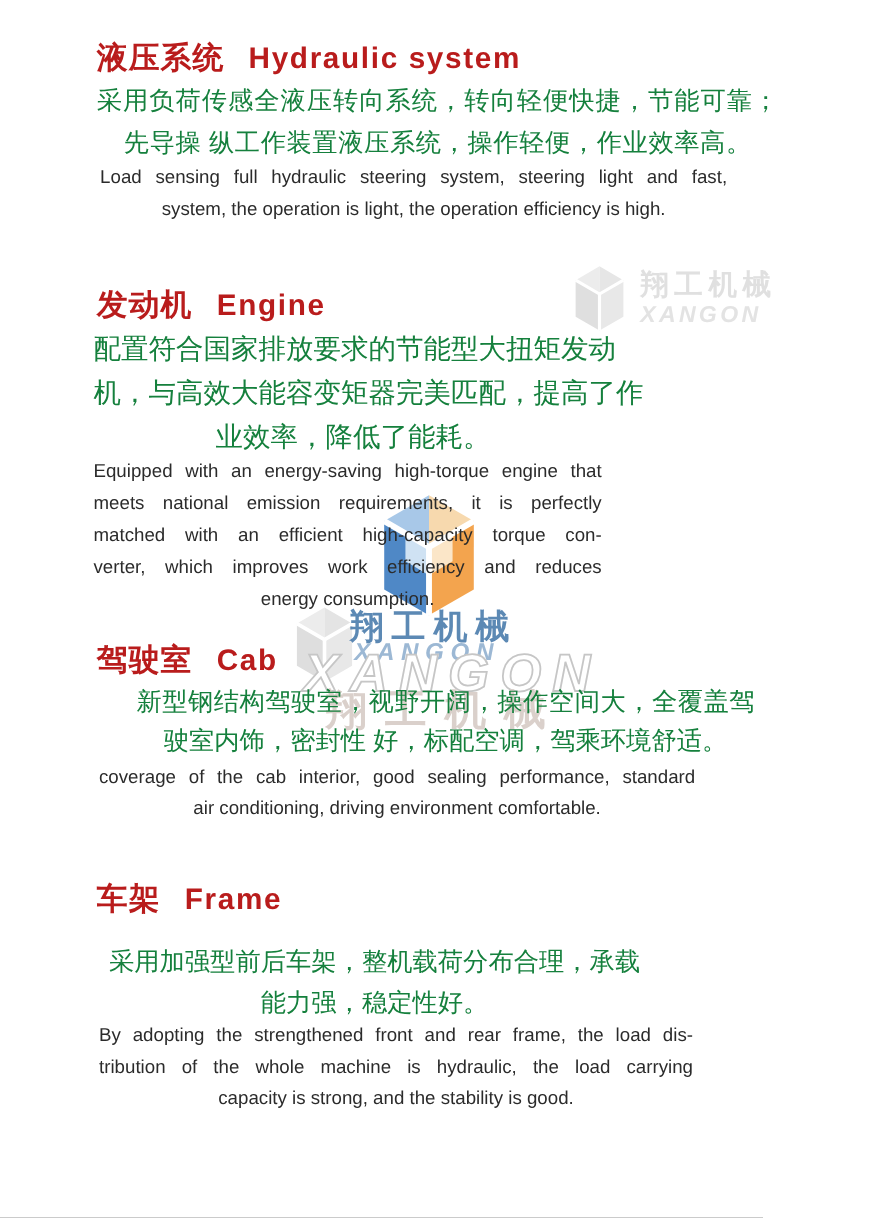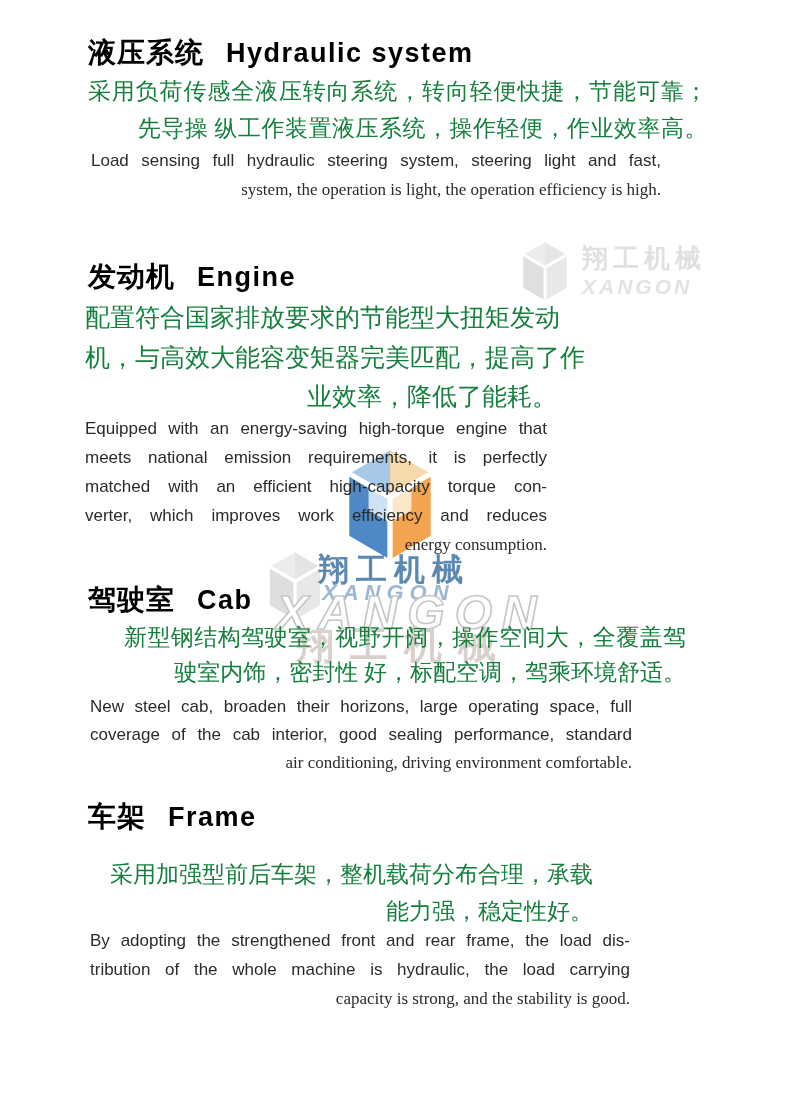--- a/index.html
+++ b/index.html
@@ -3,29 +3,29 @@
 <meta charset="utf-8">
 <style>
   html,body{margin:0;padding:0;background:#888;}
   .page{
     position:relative;width:790px;height:1107px;margin:0 auto;
     background:#ffffff;overflow:hidden;
     font-family:"Liberation Sans","DejaVu Sans",sans-serif;
   }
   .content{position:relative;z-index:2;}
   
-  .sec-heading{position:absolute;white-space:nowrap;color:#000000;}
+  .sec-heading{position:absolute;white-space:nowrap;color:#b91c1c;}
   .sec-heading .cn{font-size:28px;font-weight:bold;letter-spacing:1px;}
   .sec-heading .en{font-size:27px;font-weight:bold;letter-spacing:1.5px;margin-left:22px;}
   
   .cn-para{position:absolute;color:#15803d;}
   .cn-para .ln{white-space:nowrap;}
   .en-para{position:absolute;color:#2b2b2b;font-size:17px;}
   .jl{text-align:justify;text-align-last:justify;white-space:normal;}
-  .nl{text-align:right;font-family:Liberation Serif, serif;}
+  .nl{text-align:center;}
   
   #s1-h{left:88px;top:34px;}
   #s1-cn{left:88px;top:72px;width:620px;font-size:23px;line-height:38px;letter-spacing:0.5px;}
   #s1-en{left:91px;top:146px;width:570px;line-height:29px;}
   
   #s2-h{left:88px;top:258px;}
   #s2-cn{left:85px;top:297px;width:472px;font-size:25px;line-height:40px;}
   #s2-en{left:85px;top:414px;width:462px;line-height:29px;}
   
   #s3-h{left:88px;top:581px;text-align:right;}
@@ -131,21 +131,20 @@
     </div>
 
     <div class="sec-heading" id="s3-h">
       <span class="cn">驾驶室</span><span class="en">Cab</span>
     </div>
     <div class="cn-para" id="s3-cn">
       <div class="ln jl">新型钢结构驾驶室，视野开阔，操作空间大，全覆盖驾</div>
       <div class="ln nl">驶室内饰，密封性 好，标配空调，驾乘环境舒适。</div>
     </div>
     <div class="en-para" id="s3-en">
-      <div class="jl">New steel cab, broaden their horizons, large operating space, full</div>
       <div class="jl">coverage of the cab interior, good sealing performance, standard</div>
       <div class="nl">air conditioning, driving environment comfortable.</div>
     </div>
 
     <div class="sec-heading" id="s4-h">
       <span class="cn">车架</span><span class="en">Frame</span>
     </div>
     <div class="cn-para" id="s4-cn">
       <div class="ln nl">采用加强型前后车架，整机载荷分布合理，承载</div>
       <div class="ln nl">能力强，稳定性好。</div>

